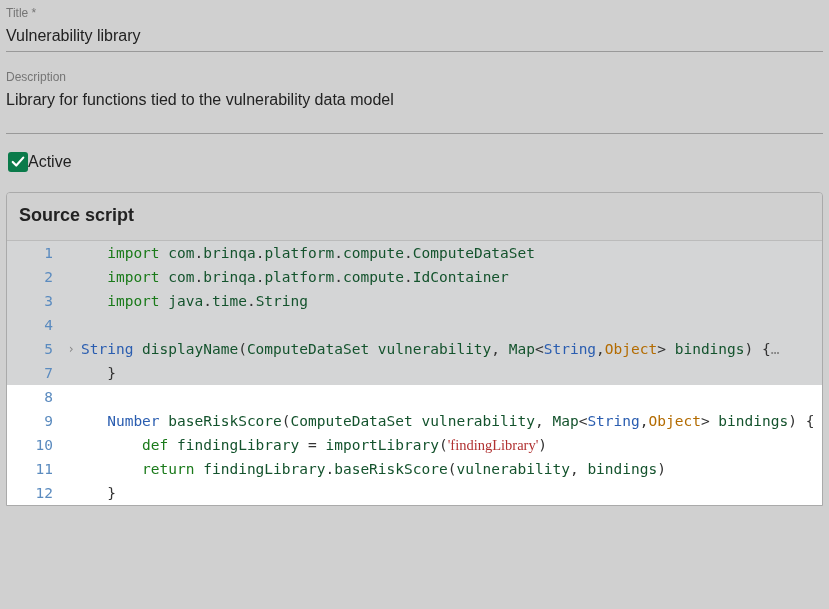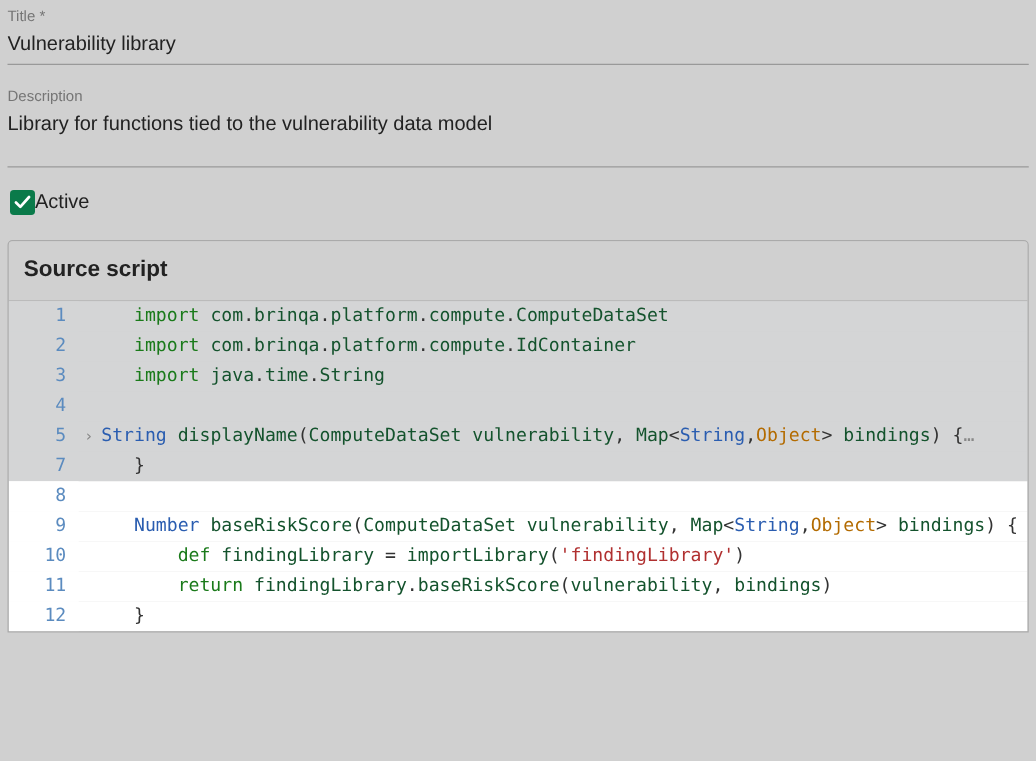--- a/index.html
+++ b/index.html
@@ -99,21 +99,21 @@
 }
 .code {
   white-space: pre;
   flex: 1;
   overflow: hidden;
   padding-left: 2px;
 }
 .kw { color: #1a7a1a; }
 .typ { color: #2a5db0; }
 .typ2 { color: #b36b00; }
-.str { color: #b03030; }
+.str { color: #b03030; font-family: Liberation Serif, serif; }
 .pln { color: #14532d; }
 .pun { color: #333; }
 .ellip { color: #888; }
 </style>
 </head>
 <body>
 
 <div class="form-area">
   <div class="field">
     <label class="field-label">Title *</label>

